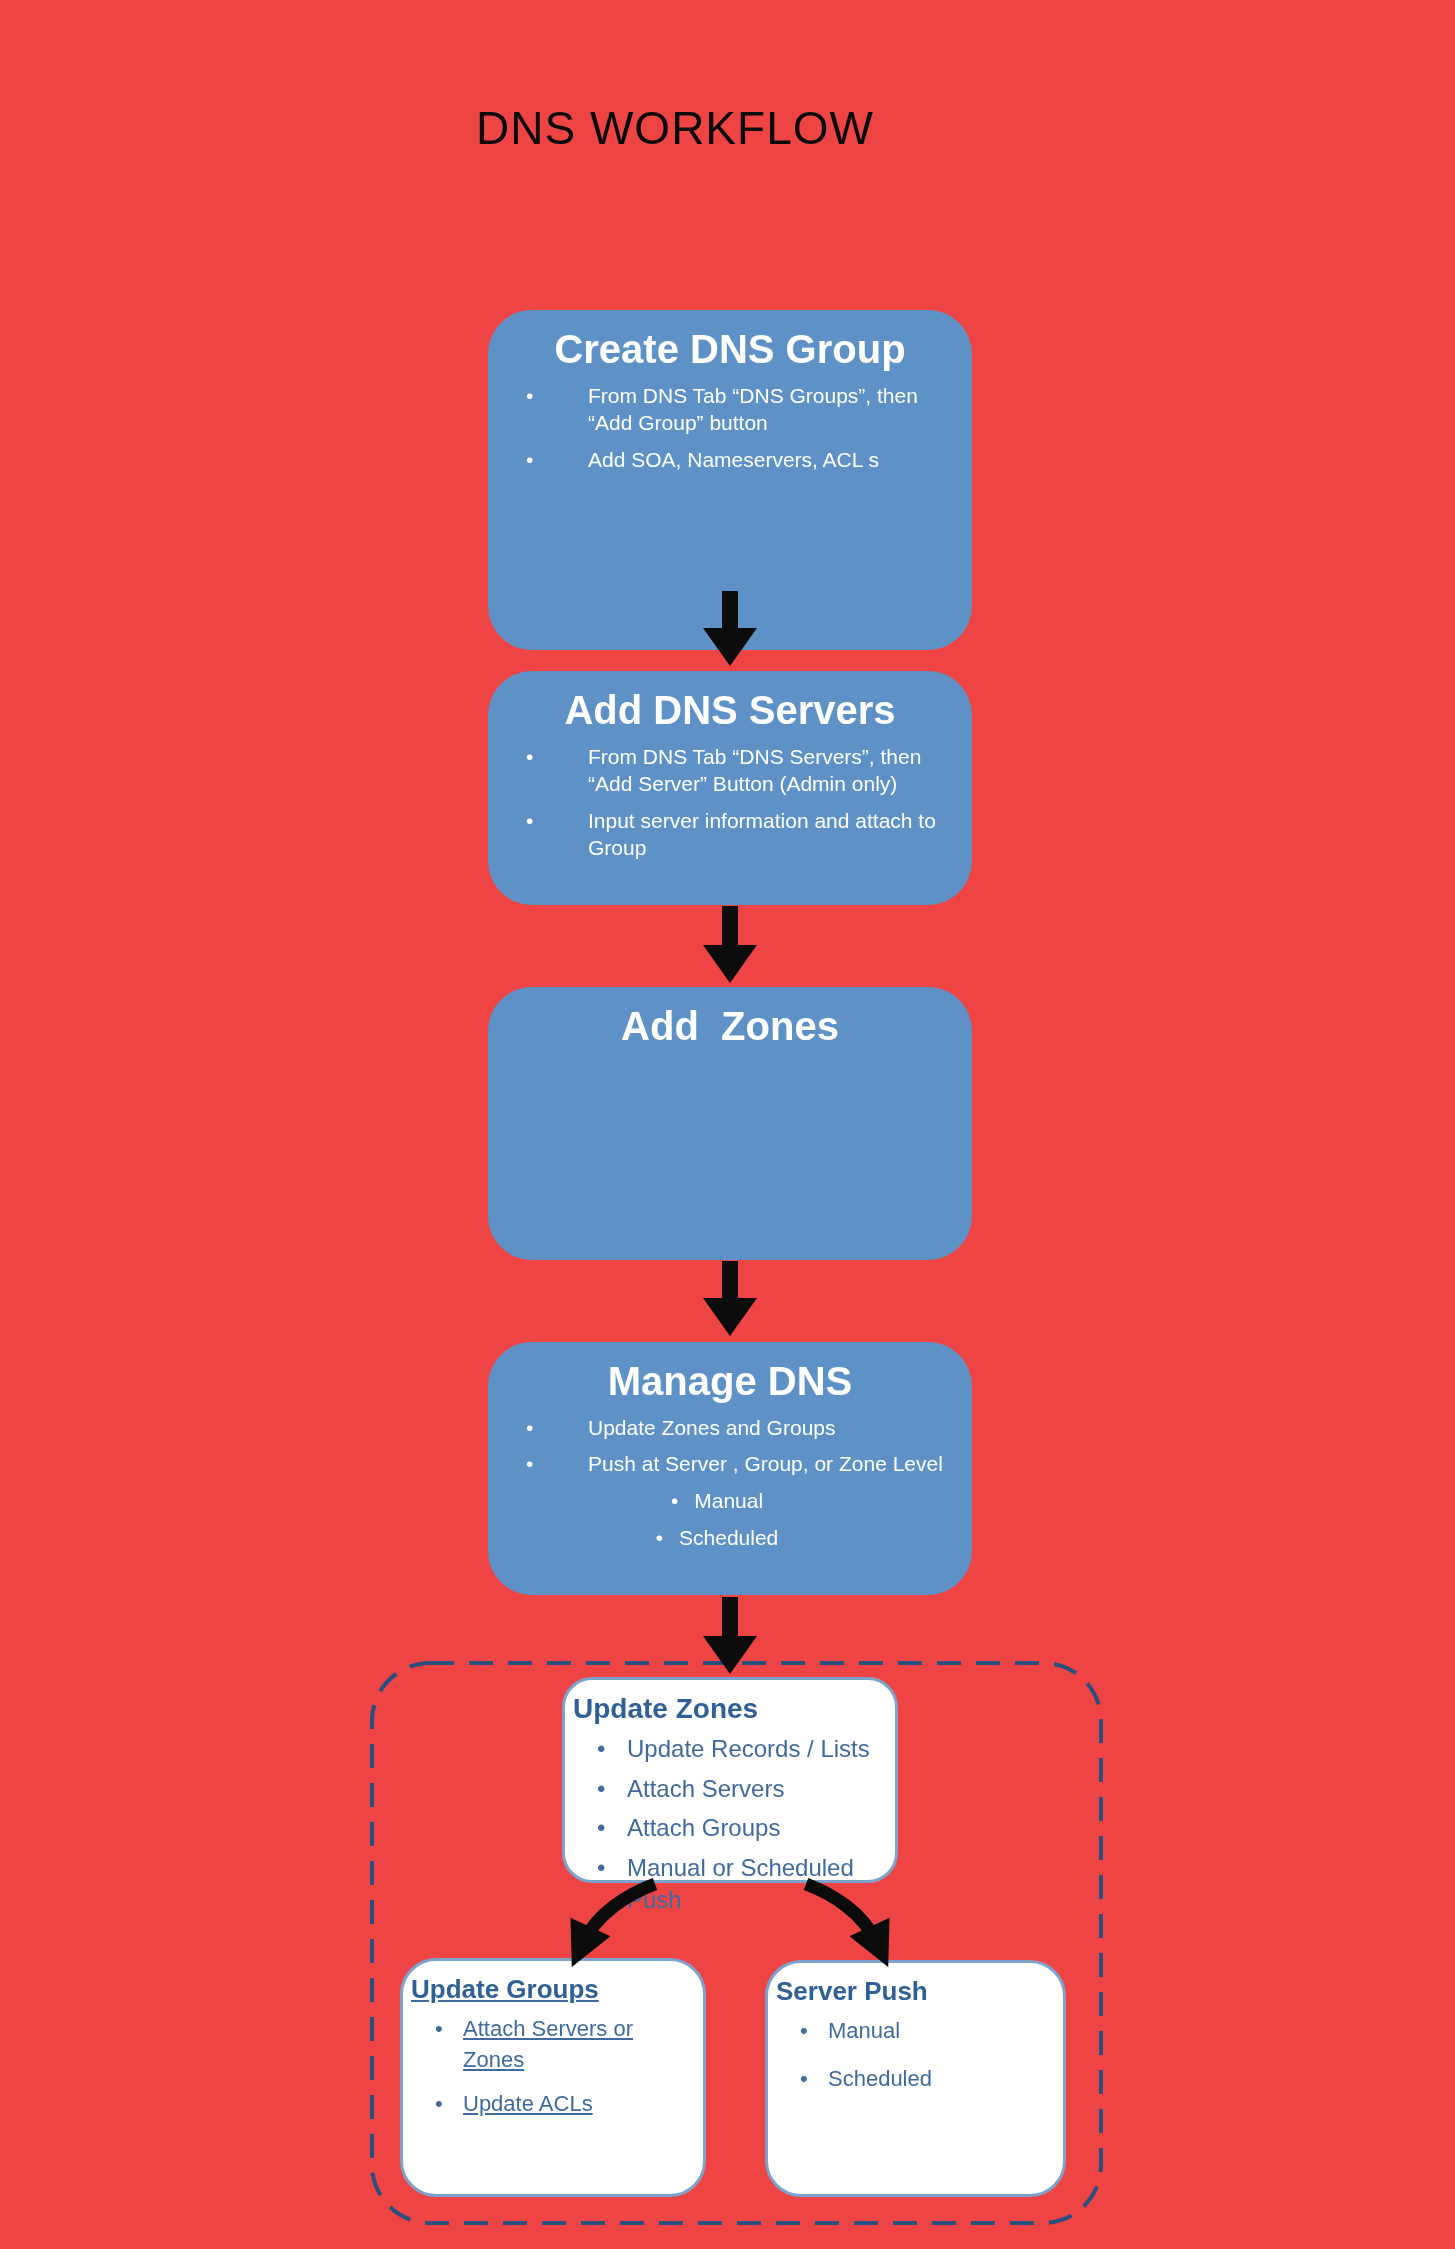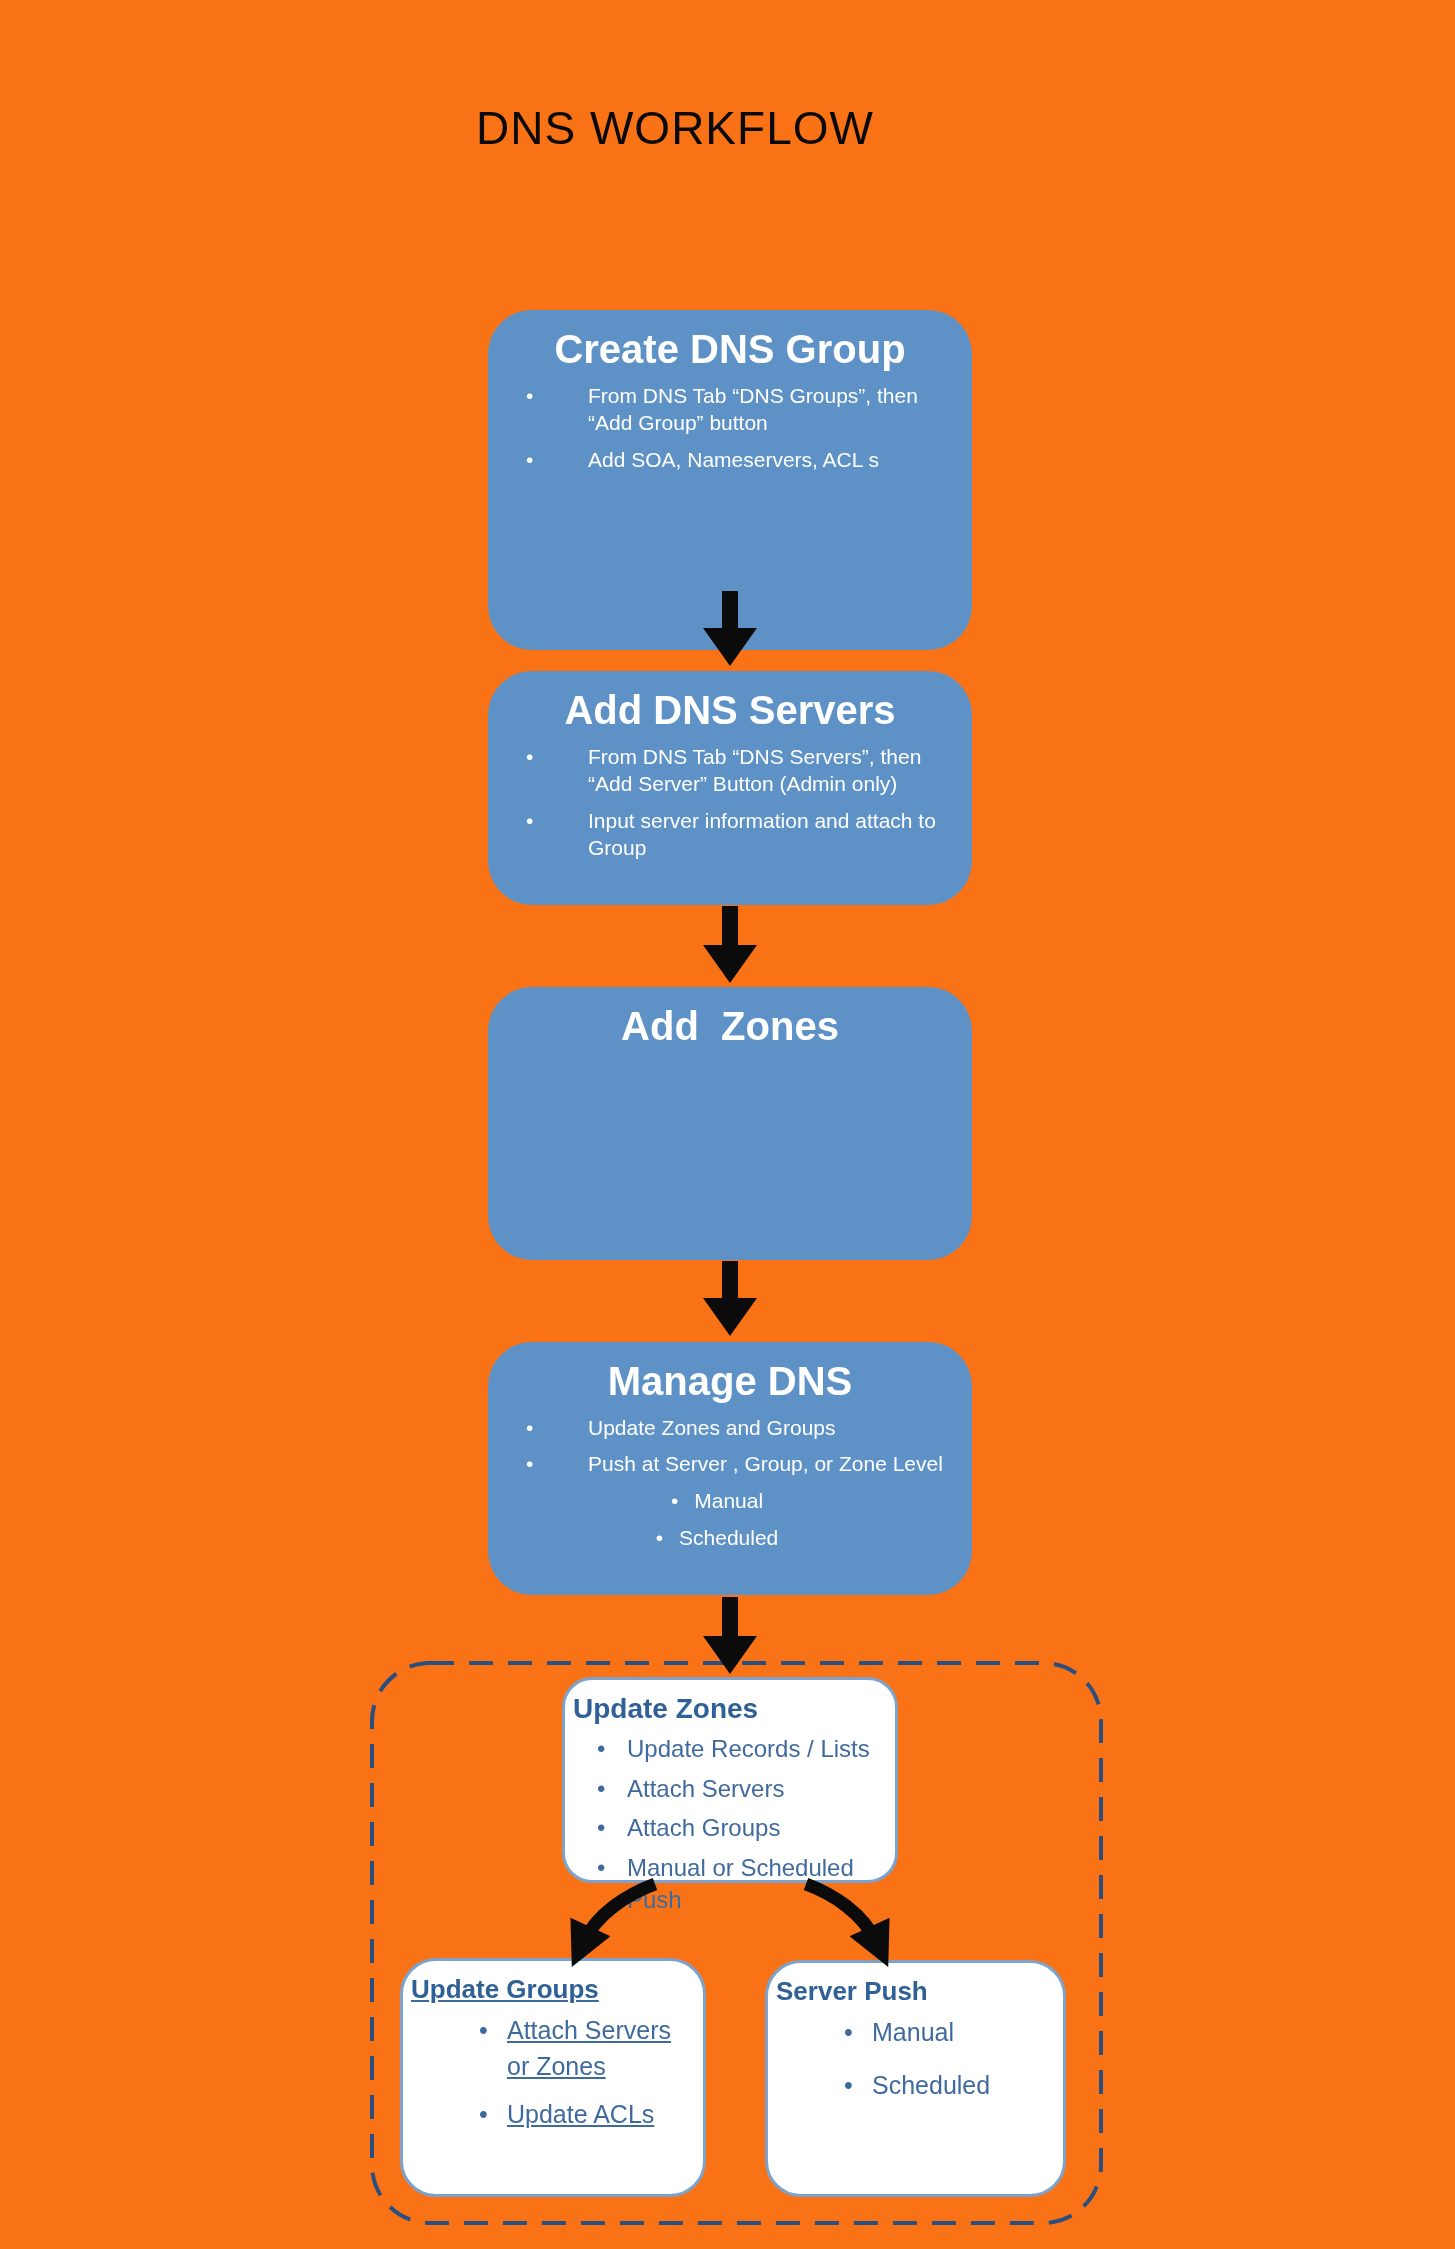--- a/index.html
+++ b/index.html
@@ -3,21 +3,21 @@
 <meta charset="utf-8">
 <style>
   :root{
     --box-fill:#5E92C6; --box-text:#FFFFFF;
     --detail-border:#7DA2CB; --detail-title:#2F6096; --detail-text:#3F6A9E;
     --dashed-border:#2A4E7E; --arrow:#0B0B0B; --title-text:#0A0A0A;
   }
   html,body{margin:0;padding:0;background:#ffffff;}
   #canvas{
     position:relative; width:1455px; height:2249px; overflow:hidden;
-    background:#f97316;
+    background:#ef4444;
     font-family:"Liberation Sans", sans-serif;
   }
   .page-title{
     position:absolute; top:101px; left:0; width:1350px;
     text-align:center; font-size:46px; font-weight:400;
     color:var(--title-text); letter-spacing:1px;
   }
   
   .flow-box{
     position:absolute; left:488px; width:484px;
@@ -57,21 +57,21 @@
     margin:13px 8px 8px 8px; text-align:left;
     font-weight:700; color:var(--detail-title);
   }
   #box-update-zones .box-title{font-size:28px;}
   #box-update-groups .box-title,#box-server-push .box-title{font-size:26px;}
   .detail-box ul{list-style:none; margin:4px 10px 0 0; padding:0;}
   .detail-box li{position:relative;}
   .detail-box li::before{content:"\2022"; position:absolute; left:32px;}
   #box-update-zones ul{font-size:24px; line-height:1.32;}
   #box-update-zones li{padding-left:62px; margin-bottom:8px;}
-  #box-update-groups ul,#box-server-push ul{font-size:25px; line-height:1.42;margin-left:44px;}
+  #box-update-groups ul,#box-server-push ul{font-size:22px; line-height:1.42;}
   #box-update-groups li{padding-left:60px; margin-bottom:13px;}
   #box-server-push li{padding-left:60px; margin-bottom:17px;}
   
   #overlay{position:absolute; left:0; top:0; width:1455px; height:2249px; pointer-events:none; z-index:5;}
   .arrow-solid{fill:var(--arrow);}
   .arrow-curve{stroke:var(--arrow); stroke-width:13; fill:none; stroke-linecap:butt;}
   .dashed-rect{fill:none; stroke:var(--dashed-border); stroke-width:4; stroke-dasharray:24 15;}
   #arrowhead path{fill:var(--arrow);}
 </style>
 </head>

